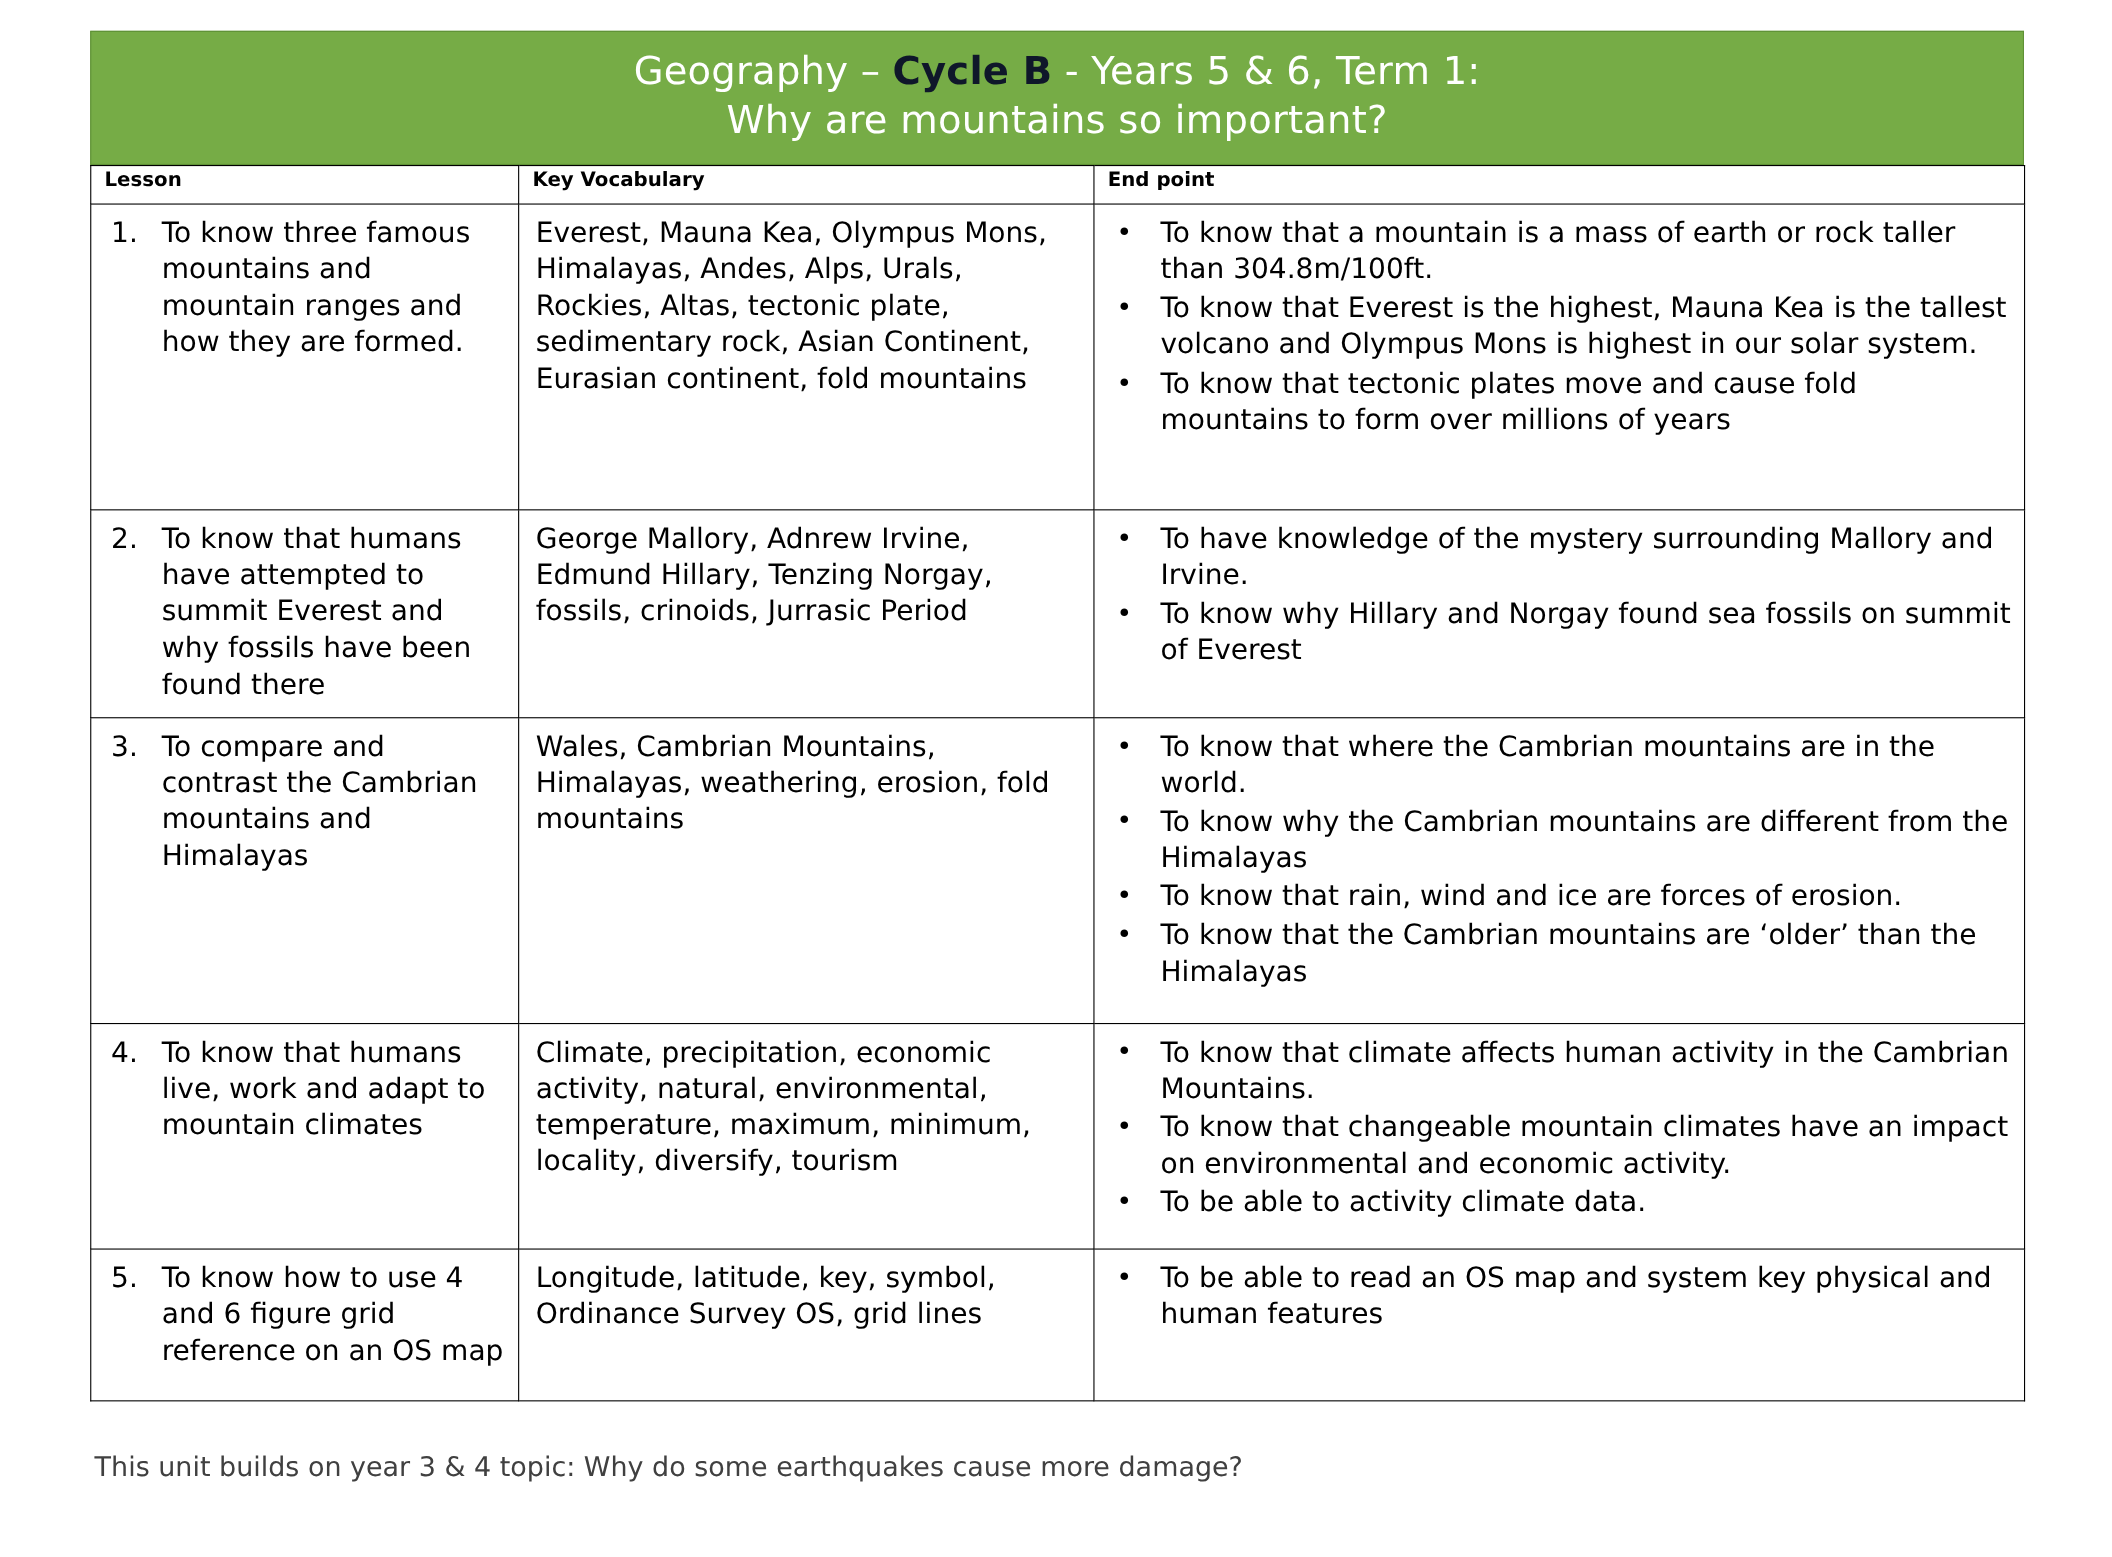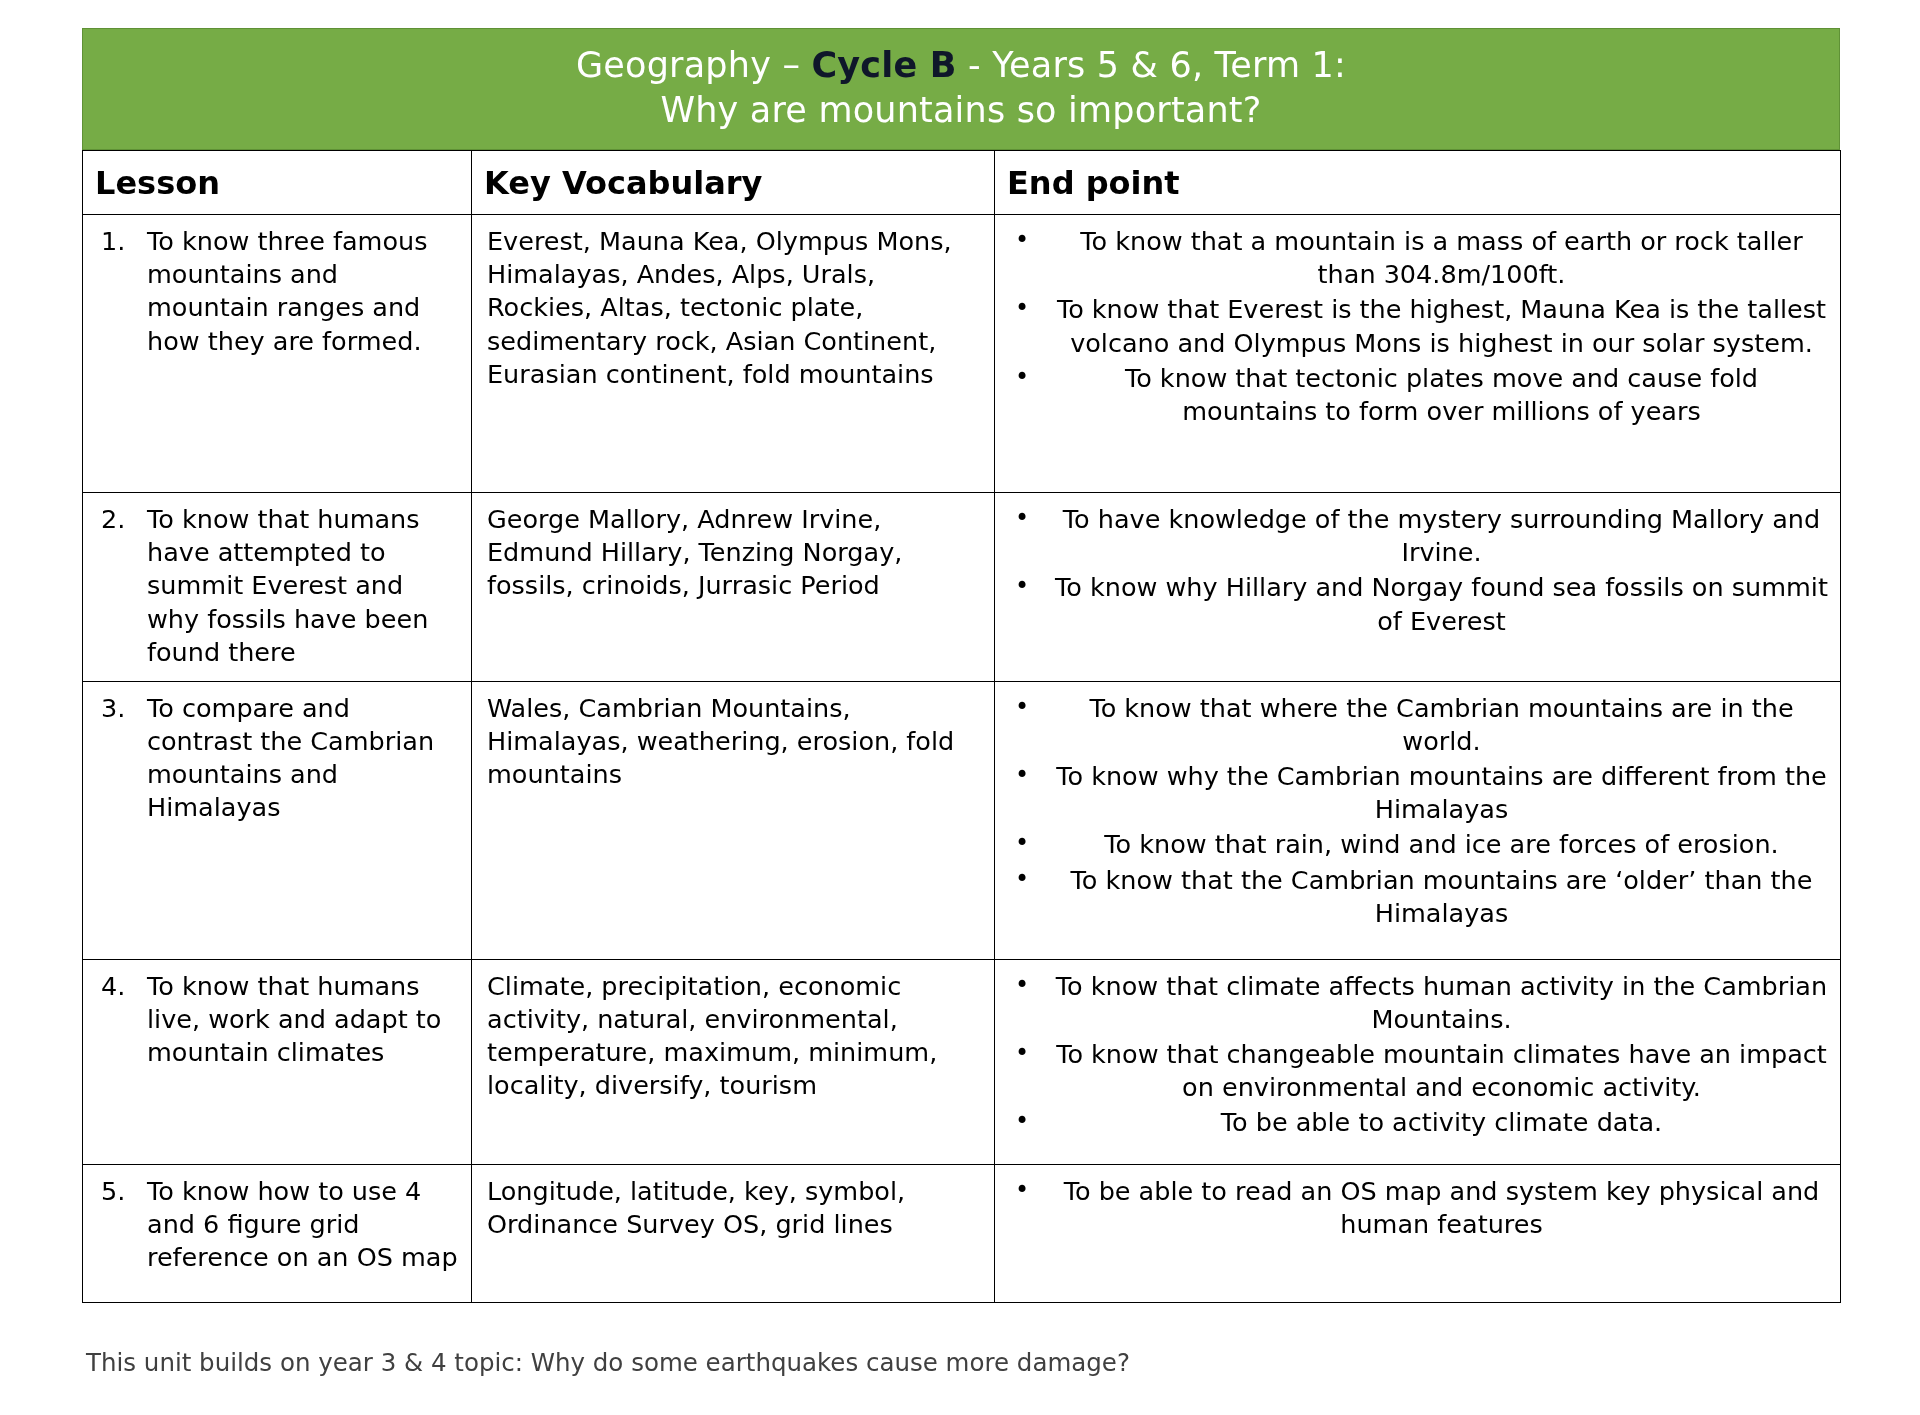--- a/index.html
+++ b/index.html
@@ -57,23 +57,23 @@
     vertical-align: top;
     padding: 10px 12px 12px 12px;
     font-size: 25.5px;
     line-height: 1.30;
     color: #000000;
     text-align: left;
     font-weight: normal;
   }
   table.curriculum th {
     font-weight: bold;
-    padding-top: 12px;
+    padding-top: 1px;
     padding-bottom: 10px;
-    font-size: 32px;
+    font-size: 18px;
   }
   col.c-lesson   { width: 389px; }
   col.c-vocab    { width: 523px; }
   col.c-endpoint { width: 846px; }
 
   
   .lesson-cell {
     display: flex;
     gap: 16px;
     padding-left: 6px;
@@ -84,21 +84,20 @@
   }
   .lesson-text {
     flex: 1 1 auto;
   }
 
   
   ul.endpoints {
     margin: 0;
     padding: 0;
     list-style: none;
-    text-align: center;
   }
   ul.endpoints li {
     position: relative;
     padding-left: 48px;
     margin: 0 0 2px 0;
   }
   ul.endpoints li::before {
     content: "\2022";
     position: absolute;
     left: 8px;

